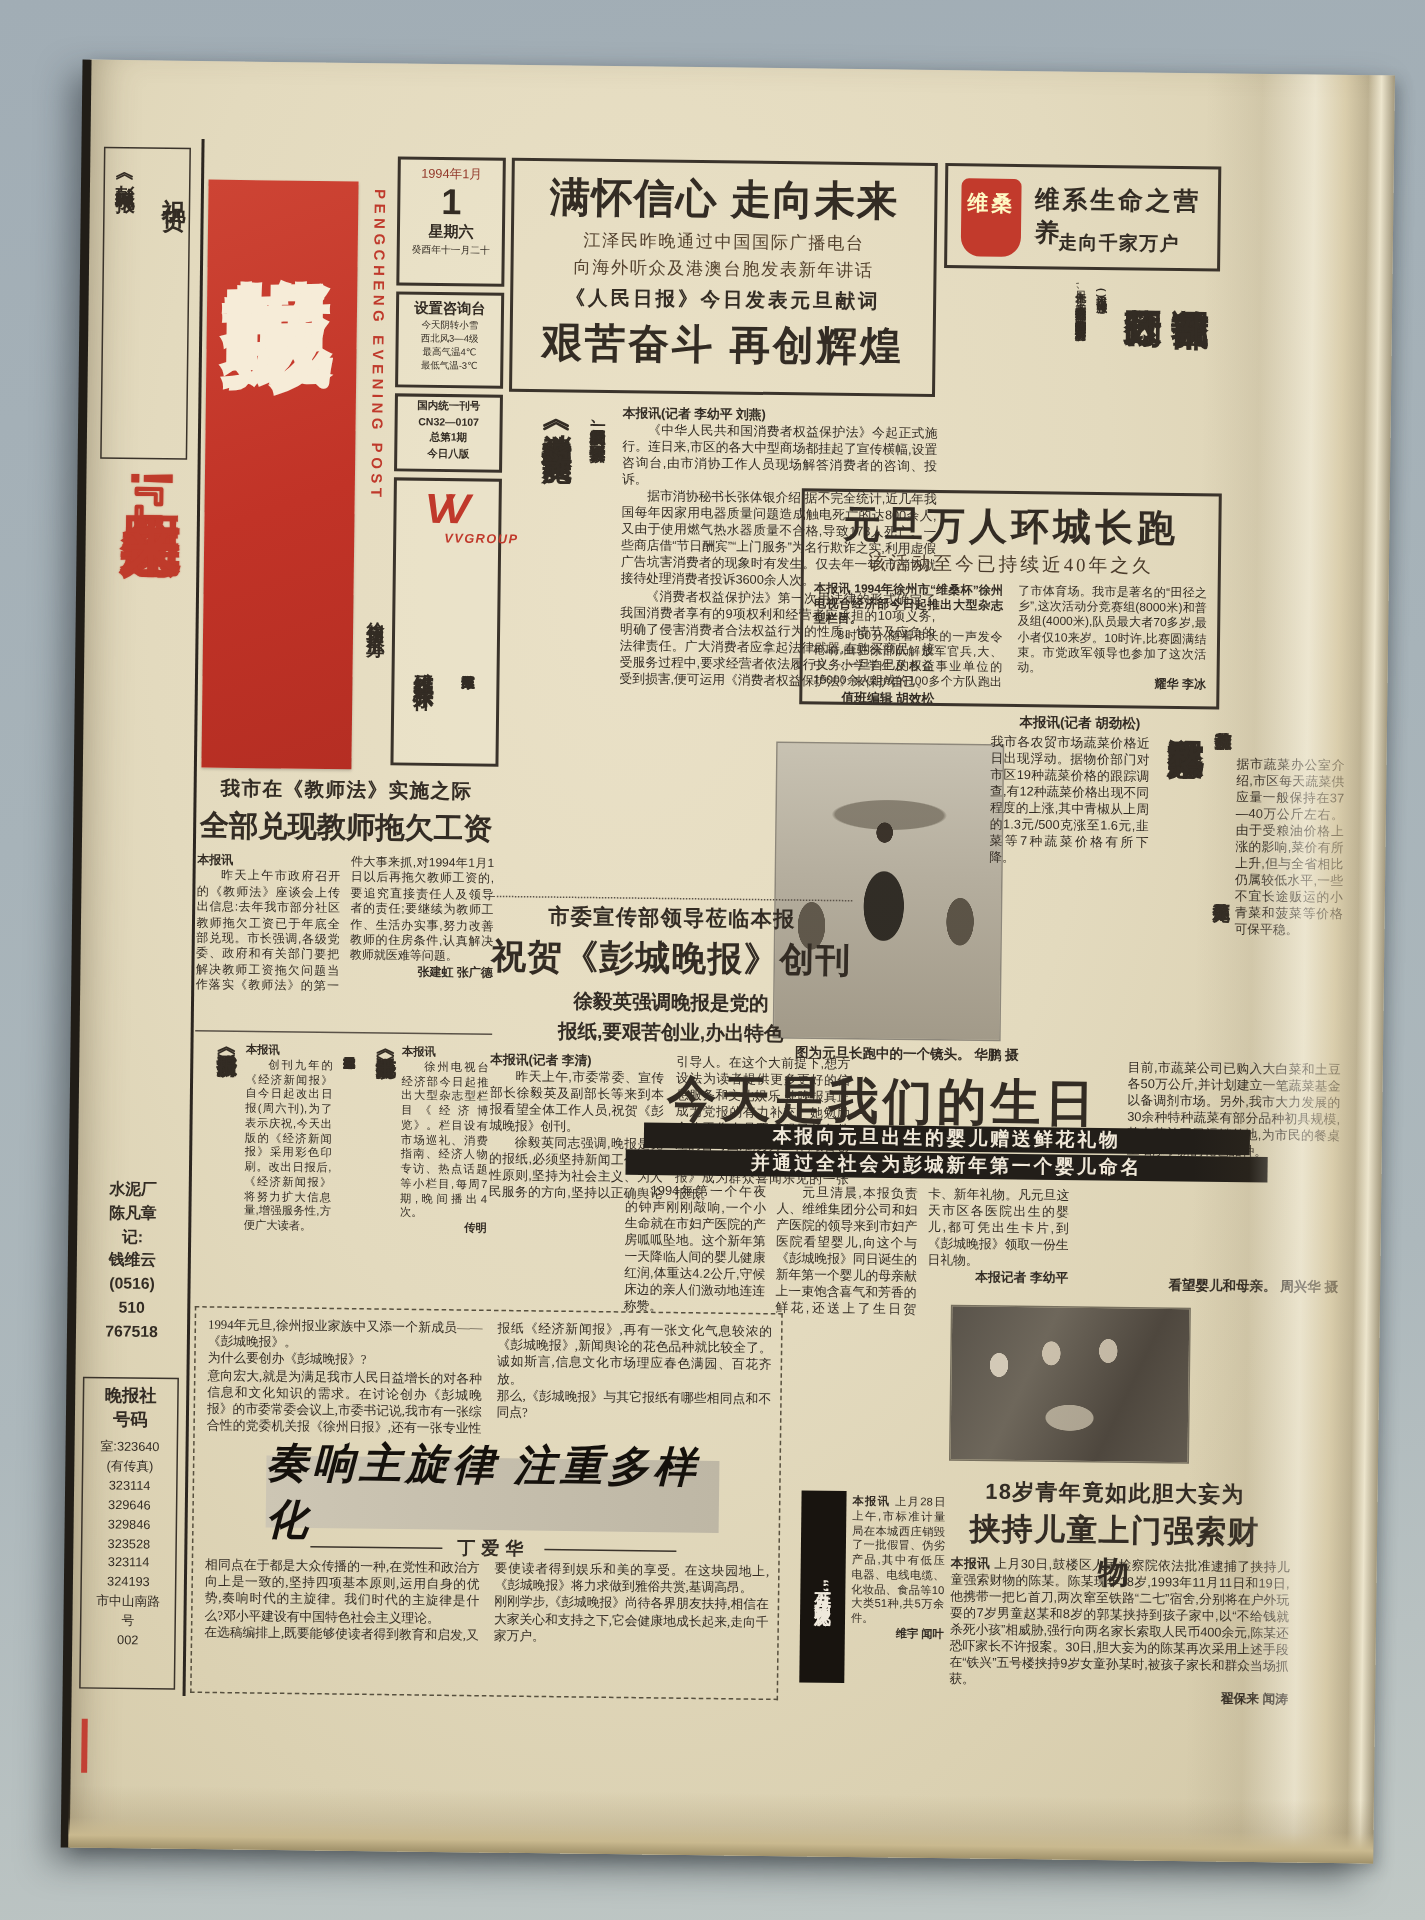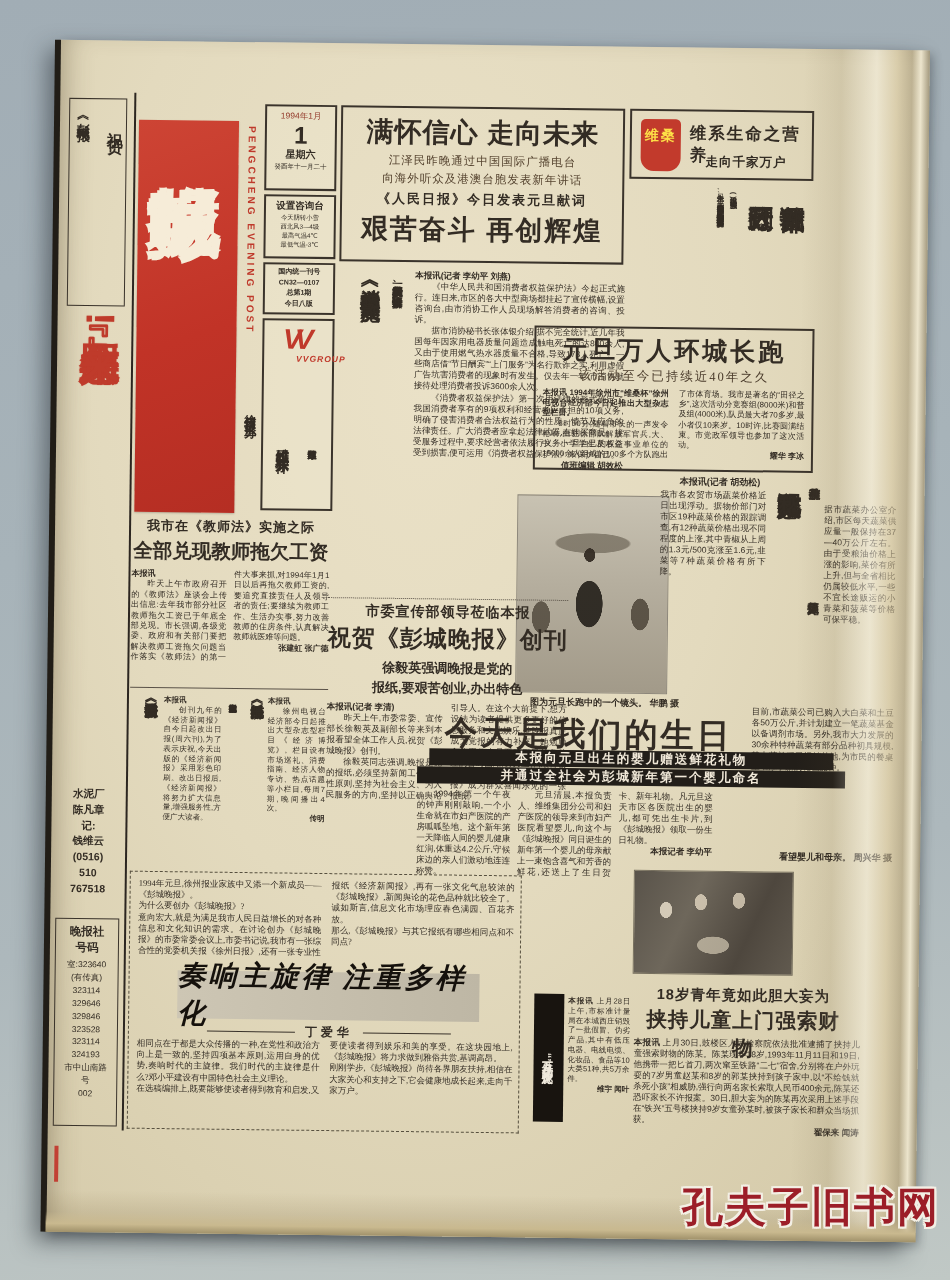--- a/index.html
+++ b/index.html
@@ -109,21 +109,21 @@
       radial-gradient(ellipse 9px 11px at 48% 30%,rgba(52,44,36,.95) 60%,rgba(52,44,36,0) 63%),
       radial-gradient(ellipse 15px 26px at 16% 62%,rgba(76,68,56,.8) 60%,rgba(76,68,56,0) 62%),
       radial-gradient(ellipse 15px 26px at 82% 60%,rgba(70,62,50,.8) 60%,rgba(70,62,50,0) 62%),
       radial-gradient(ellipse 60px 16px at 50% 24%,rgba(96,88,74,.6) 60%,rgba(96,88,74,0) 64%),
       linear-gradient(180deg,#c8c2b2 0%,#b5ae9e 45%,#a29a89 100%);}
   #runner-caption{left:478px;top:650px;width:184px;font-size:9px;font-weight:bold;line-height:1.4;}
   .credit{margin-left:0;}
 
   
   #weisang-box{left:571px;top:62px;width:184px;height:70px;border:2px solid #3a332b;}
-  #weisang-logo{left:9px;top:8px;width:40px;height:52px;background:#c23a2c;color:#fde047;
+  #weisang-logo{left:9px;top:8px;width:40px;height:52px;background:#c23a2c;color:#fef9c3;
     border-radius:5px 5px 13px 13px;font-size:14px;font-weight:bold;text-align:center;
     line-height:1.2;padding-top:8px;letter-spacing:2px;}
   #weisang-slogan{left:58px;top:11px;font-size:16.5px;font-weight:bold;letter-spacing:2px;}
   #weisang-company{left:74px;top:42px;font-size:12.5px;font-weight:bold;letter-spacing:1px;}
 
   
   #district-body{left:571px;top:140px;width:96px;height:152px;font-size:7.5px;line-height:1.35;}
   #district-byline{left:670px;top:144px;height:144px;font-size:7px;font-weight:bold;}
   #district-headline{left:684px;top:138px;width:66px;height:158px;font-size:25px;font-weight:bold;
     line-height:1.26;}
@@ -416,14 +416,13 @@
     <span class="byline">本报讯</span>
     <span>上月30日,鼓楼区人民检察院依法批准逮捕了挟持儿童强索财物的陈某。陈某现年18岁,1993年11月11日和19日,他携带一把匕首刀,两次窜至铁路“二七”宿舍,分别将在户外玩耍的7岁男童赵某和8岁的郭某挟持到孩子家中,以“不给钱就杀死小孩”相威胁,强行向两名家长索取人民币400余元,陈某还恐吓家长不许报案。30日,胆大妄为的陈某再次采用上述手段在“铁兴”五号楼挟持9岁女童孙某时,被孩子家长和群众当场抓获。</span>
     <span class="sign">翟保来 闻涛</span>
   </div>
 
   <div id="paper-curl" class="abs"></div>
   <div id="paper-bottom-edge" class="abs"></div>
 </div>
 
 <div id="watermark" class="abs">
-  <div class="wm1">孔夫子旧书网</div>
 </div>
 
 </body></html>

